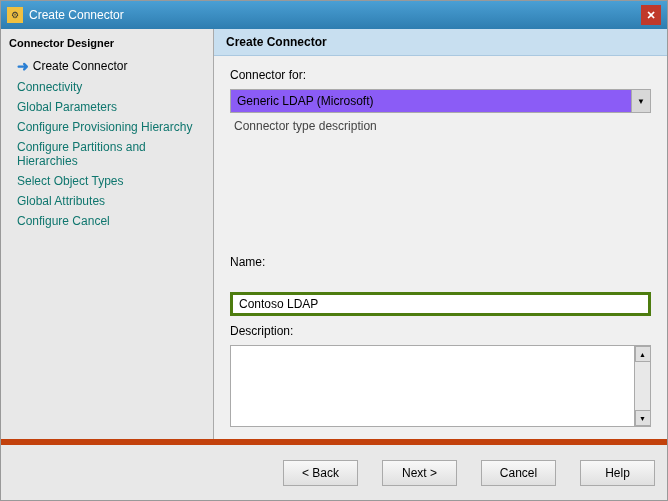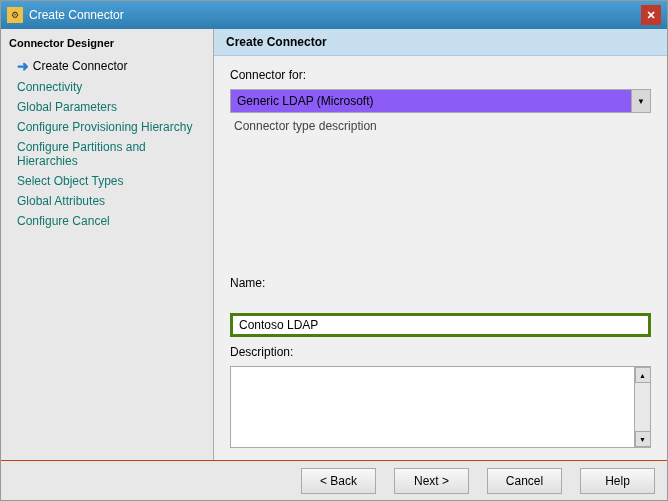--- a/index.html
+++ b/index.html
@@ -248,28 +248,28 @@
       cursor: pointer;
     }
     .scroll-track {
       flex: 1;
       width: 100%;
       background: #e8e8e8;
     }
 
     
     .button-bar {
-      height: 40px;
+      height: 61px;
       background: #e8e8e8;
-      border-top: 1px solid #c2410c;
+      border-top: 6px solid #c2410c;
       display: flex;
       align-items: center;
       justify-content: flex-end;
       padding: 0 12px;
-      gap: 18px;
+      gap: 24px;
       flex-shrink: 0;
     }
     .btn {
       height: 26px;
       min-width: 75px;
       border: 1px solid #aaa;
       background: linear-gradient(to bottom, #f8f8f8, #e0e0e0);
       font-size: 12px;
       cursor: pointer;
       padding: 0 12px;

